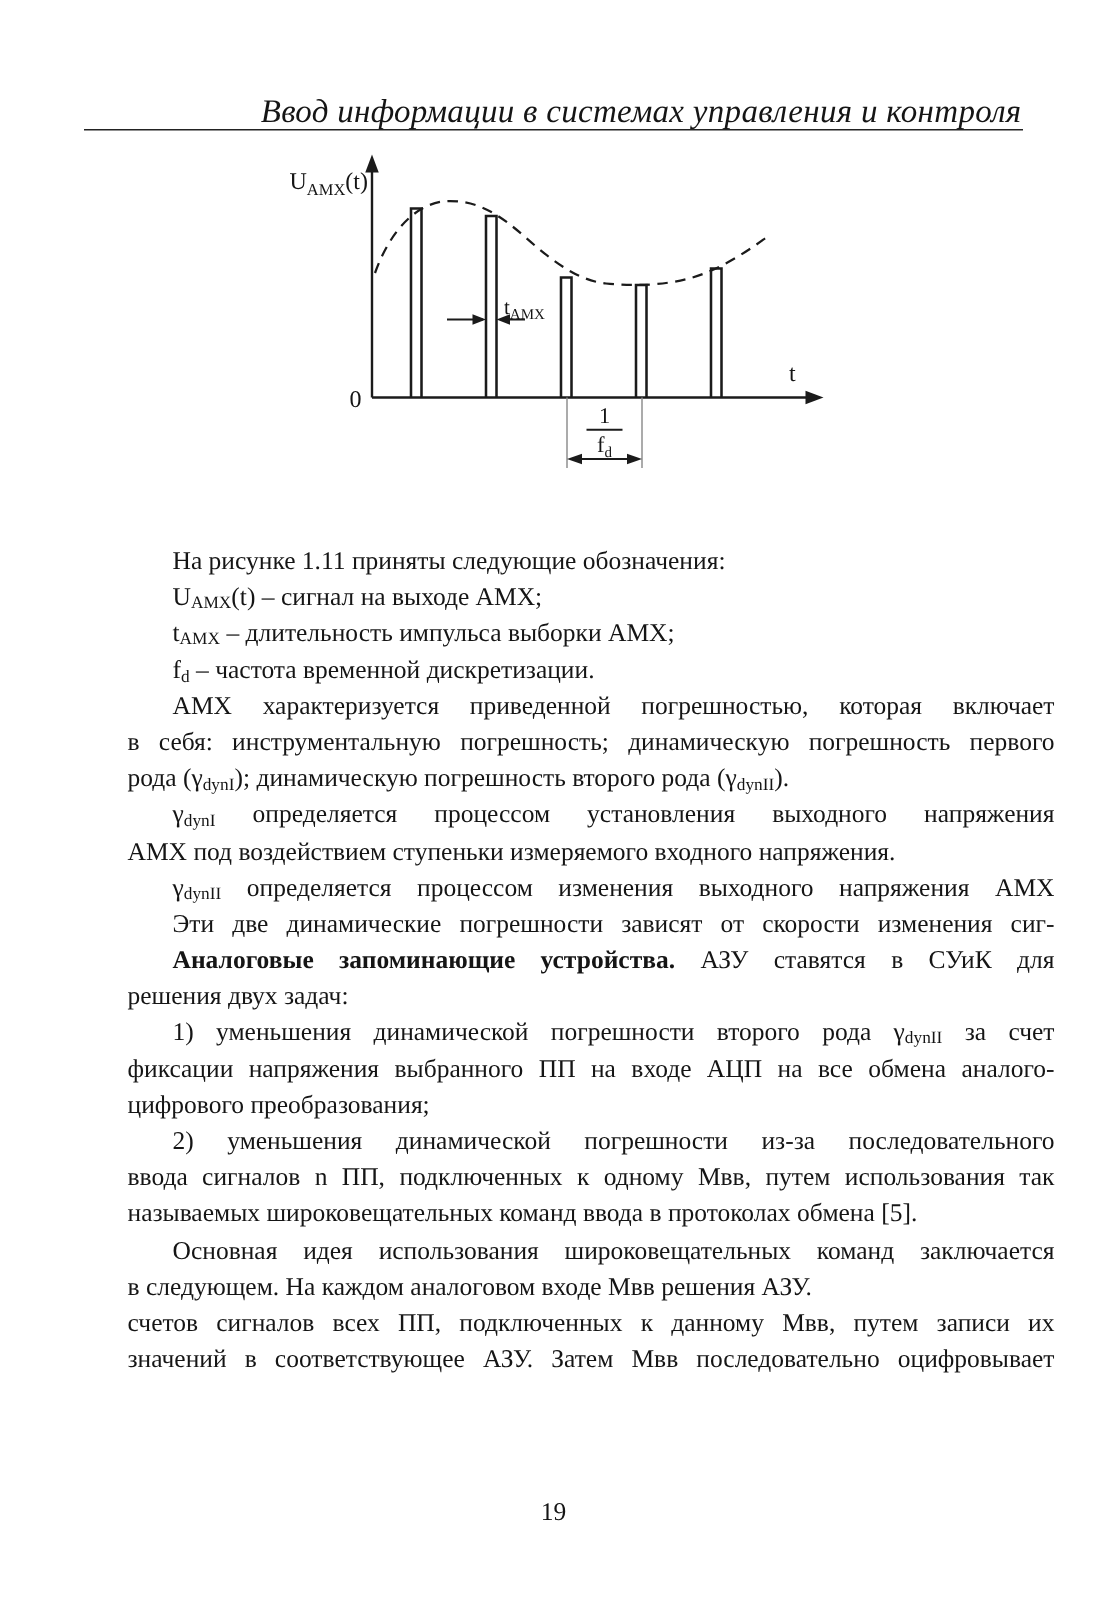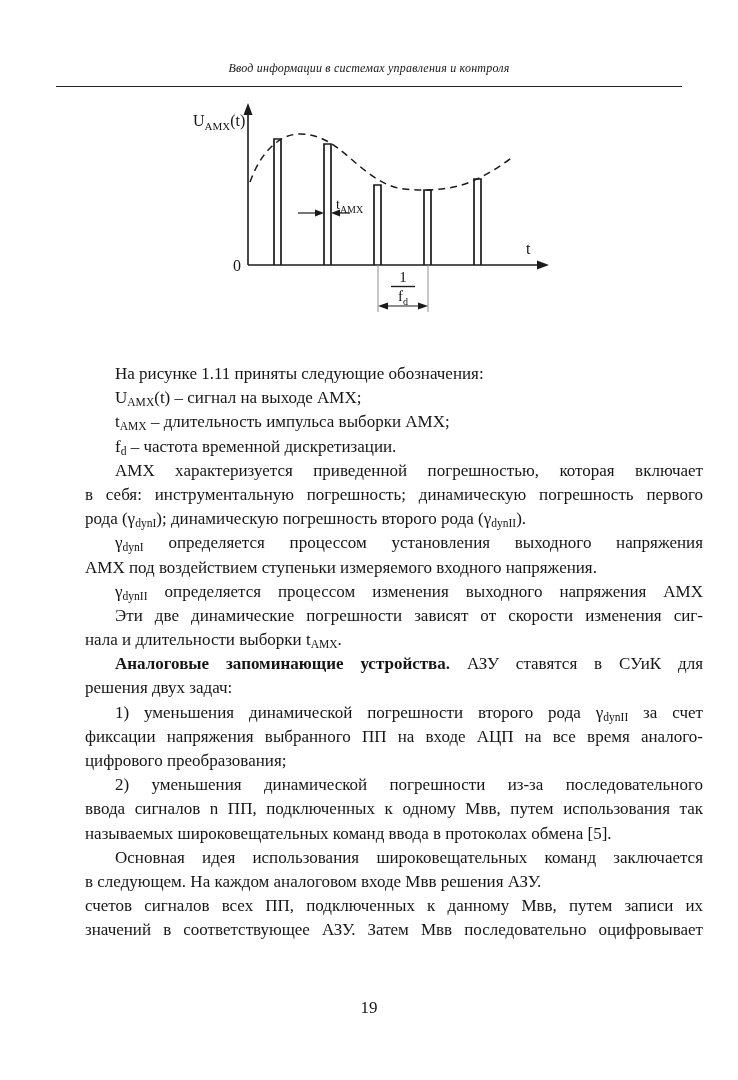--- a/index.html
+++ b/index.html
@@ -7,21 +7,21 @@
     position:relative;
     width:738px;height:1080px;
     background:#ffffff;
     font-family:"Liberation Serif","DejaVu Serif",serif;
     color:#151515;
     overflow:hidden;
     margin:0 auto;
   }
   .running-header{
     position:absolute;top:61px;left:57px;width:624px;
-    text-align:center;font-style:italic;font-size:12px;letter-spacing:.2px;
+    text-align:right;font-style:italic;font-size:22px;letter-spacing:.2px;
   }
   .header-rule{
     position:absolute;top:86px;left:56px;width:626px;height:0;
     border:none;border-top:1.6px solid #222;margin:0;
   }
   .figure-wrap{position:absolute;top:98px;left:190px;width:370px;height:217px;}
   .figure-wrap svg{display:block;width:100%;height:100%;}
   .fig-caption{
     position:absolute;top:320px;left:30px;width:678px;
     text-align:center;font-weight:bold;font-size:17.5px;
@@ -112,25 +112,24 @@
       <div class="line first">U<sub>АМХ</sub>(t) – сигнал на выходе АМХ;</div>
       <div class="line first">t<sub>АМХ</sub> – длительность импульса выборки АМХ;</div>
       <div class="line first">f<sub>d</sub> – частота временной дискретизации.</div>
       <div class="line first j">АМХ характеризуется приведенной погрешностью, которая включает</div>
       <div class="line j">в себя: инструментальную погрешность; динамическую погрешность первого</div>
       <div class="line">рода (γ<sub>dynI</sub>); динамическую погрешность второго рода (γ<sub>dynII</sub>).</div>
       <div class="line first j">γ<sub>dynI</sub> определяется процессом установления выходного напряжения</div>
       <div class="line">АМХ под воздействием ступеньки измеряемого входного напряжения.</div>
       <div class="line first j">γ<sub>dynII</sub> определяется процессом изменения выходного напряжения АМХ</div>
       <div class="line first j">Эти две динамические погрешности зависят от скорости изменения сиг-</div>
-      <div class="line">нала и длительности выборки t<sub>АМХ</sub>.</div>
       <div class="line first j"><b>Аналоговые запоминающие устройства.</b> АЗУ ставятся в СУиК для</div>
       <div class="line">решения двух задач:</div>
       <div class="line first j">1) уменьшения динамической погрешности второго рода γ<sub>dynII</sub> за счет</div>
-      <div class="line j">фиксации напряжения выбранного ПП на входе АЦП на все время аналого-</div>
+      <div class="line j">фиксации напряжения выбранного ПП на входе АЦП на все обмена аналого-</div>
       <div class="line">цифрового преобразования;</div>
       <div class="line first j">2) уменьшения динамической погрешности из-за последовательного</div>
       <div class="line j">ввода сигналов n ПП, подключенных к одному Мвв, путем использования так</div>
       <div class="line">называемых широковещательных команд ввода в протоколах обмена [5].</div>
       <div class="line first j">Основная идея использования широковещательных команд заключается</div>
       <div class="line">в следующем. На каждом аналоговом входе Мвв решения АЗУ.</div>
       <div class="line j">счетов сигналов всех ПП, подключенных к данному Мвв, путем записи их</div>
       <div class="line j">значений в соответствующее АЗУ. Затем Мвв последовательно оцифровывает</div>
     </div>
 

